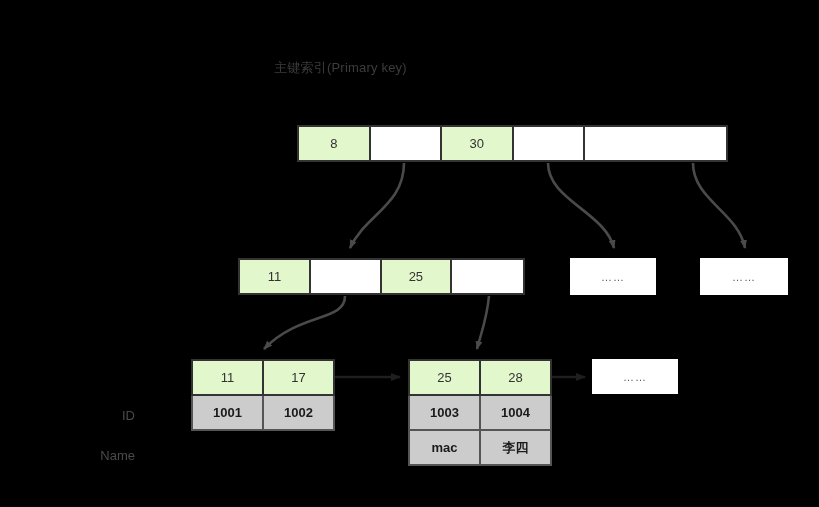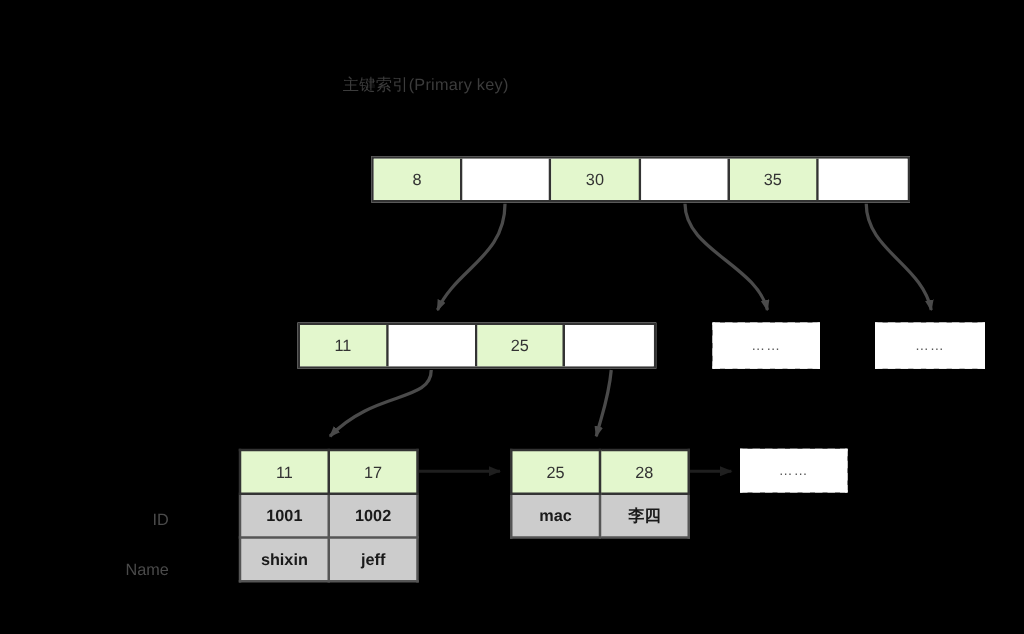--- a/index.html
+++ b/index.html
@@ -153,21 +153,20 @@
     <path d="M 552 377 L 585 377" stroke="#1f1f1f" stroke-width="2.4" fill="none" marker-end="url(#arrowhead-dark)"></path>
   </svg>
 
   <div class="diagram-title">主键索引(Primary key)</div>
 
   <div class="node-row" id="root-node">
     <div class="node-cell key">8</div>
     <div class="node-cell empty"></div>
     <div class="node-cell key">30</div>
     <div class="node-cell empty"></div>
-    <div class="node-cell key">35</div>
     <div class="node-cell empty"></div>
   </div>
 
   <div class="node-row" id="level2-node">
     <div class="node-cell key">11</div>
     <div class="node-cell empty"></div>
     <div class="node-cell key">25</div>
     <div class="node-cell empty"></div>
   </div>
 
@@ -181,33 +180,33 @@
   <table class="leaf-table" id="leaf-1">
     <tbody>
         <tr>
       <td class="key-cell">11</td>
       <td class="key-cell">17</td>
     </tr>
     <tr>
       <td class="data-cell">1001</td>
       <td class="data-cell">1002</td>
     </tr>
-    <tr>
-      <td class="data-cell">shixin</td>
-      <td class="data-cell">jeff</td>
-    </tr>
   </tbody>
     </table>
 
   <table class="leaf-table" id="leaf-2">
     <tbody>
         <tr>
       <td class="key-cell">25</td>
       <td class="key-cell">28</td>
     </tr>
     <tr>
+      <td class="data-cell">1003</td>
+      <td class="data-cell">1004</td>
+    </tr>
+    <tr>
       <td class="data-cell">mac</td>
       <td class="data-cell">李四</td>
     </tr>
   </tbody>
     </table>
 
 </div>
 
 </body></html>

